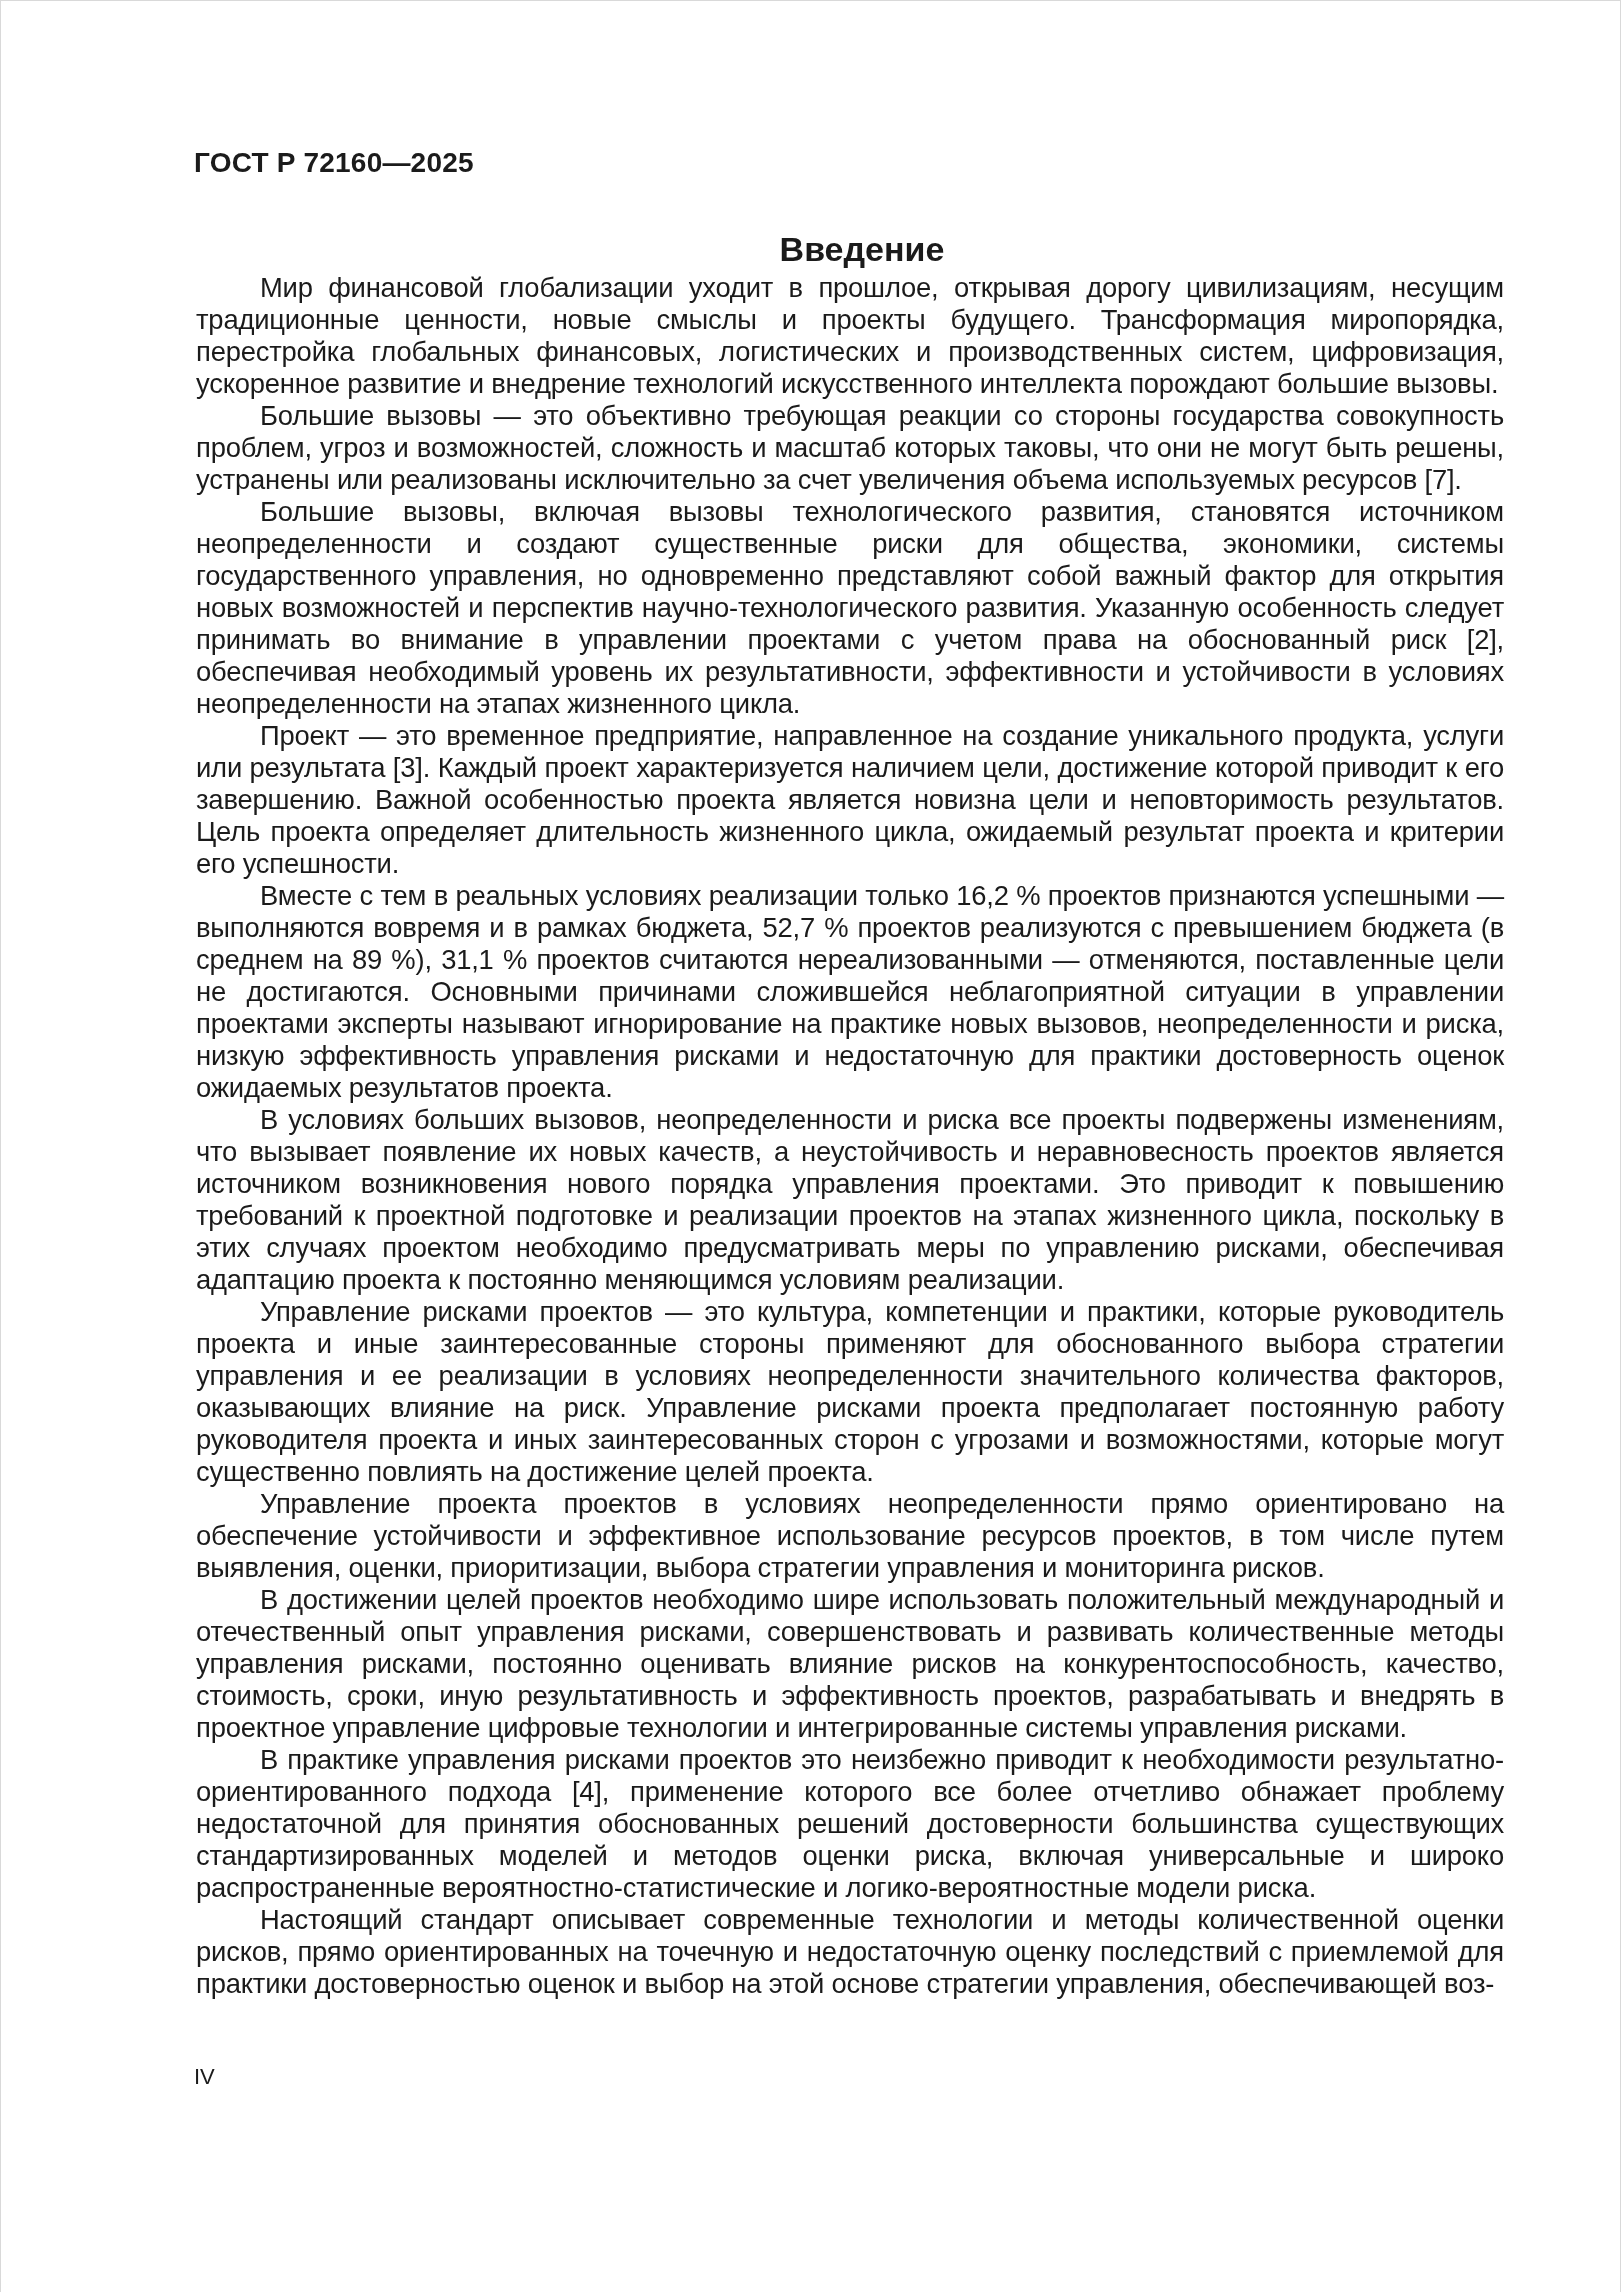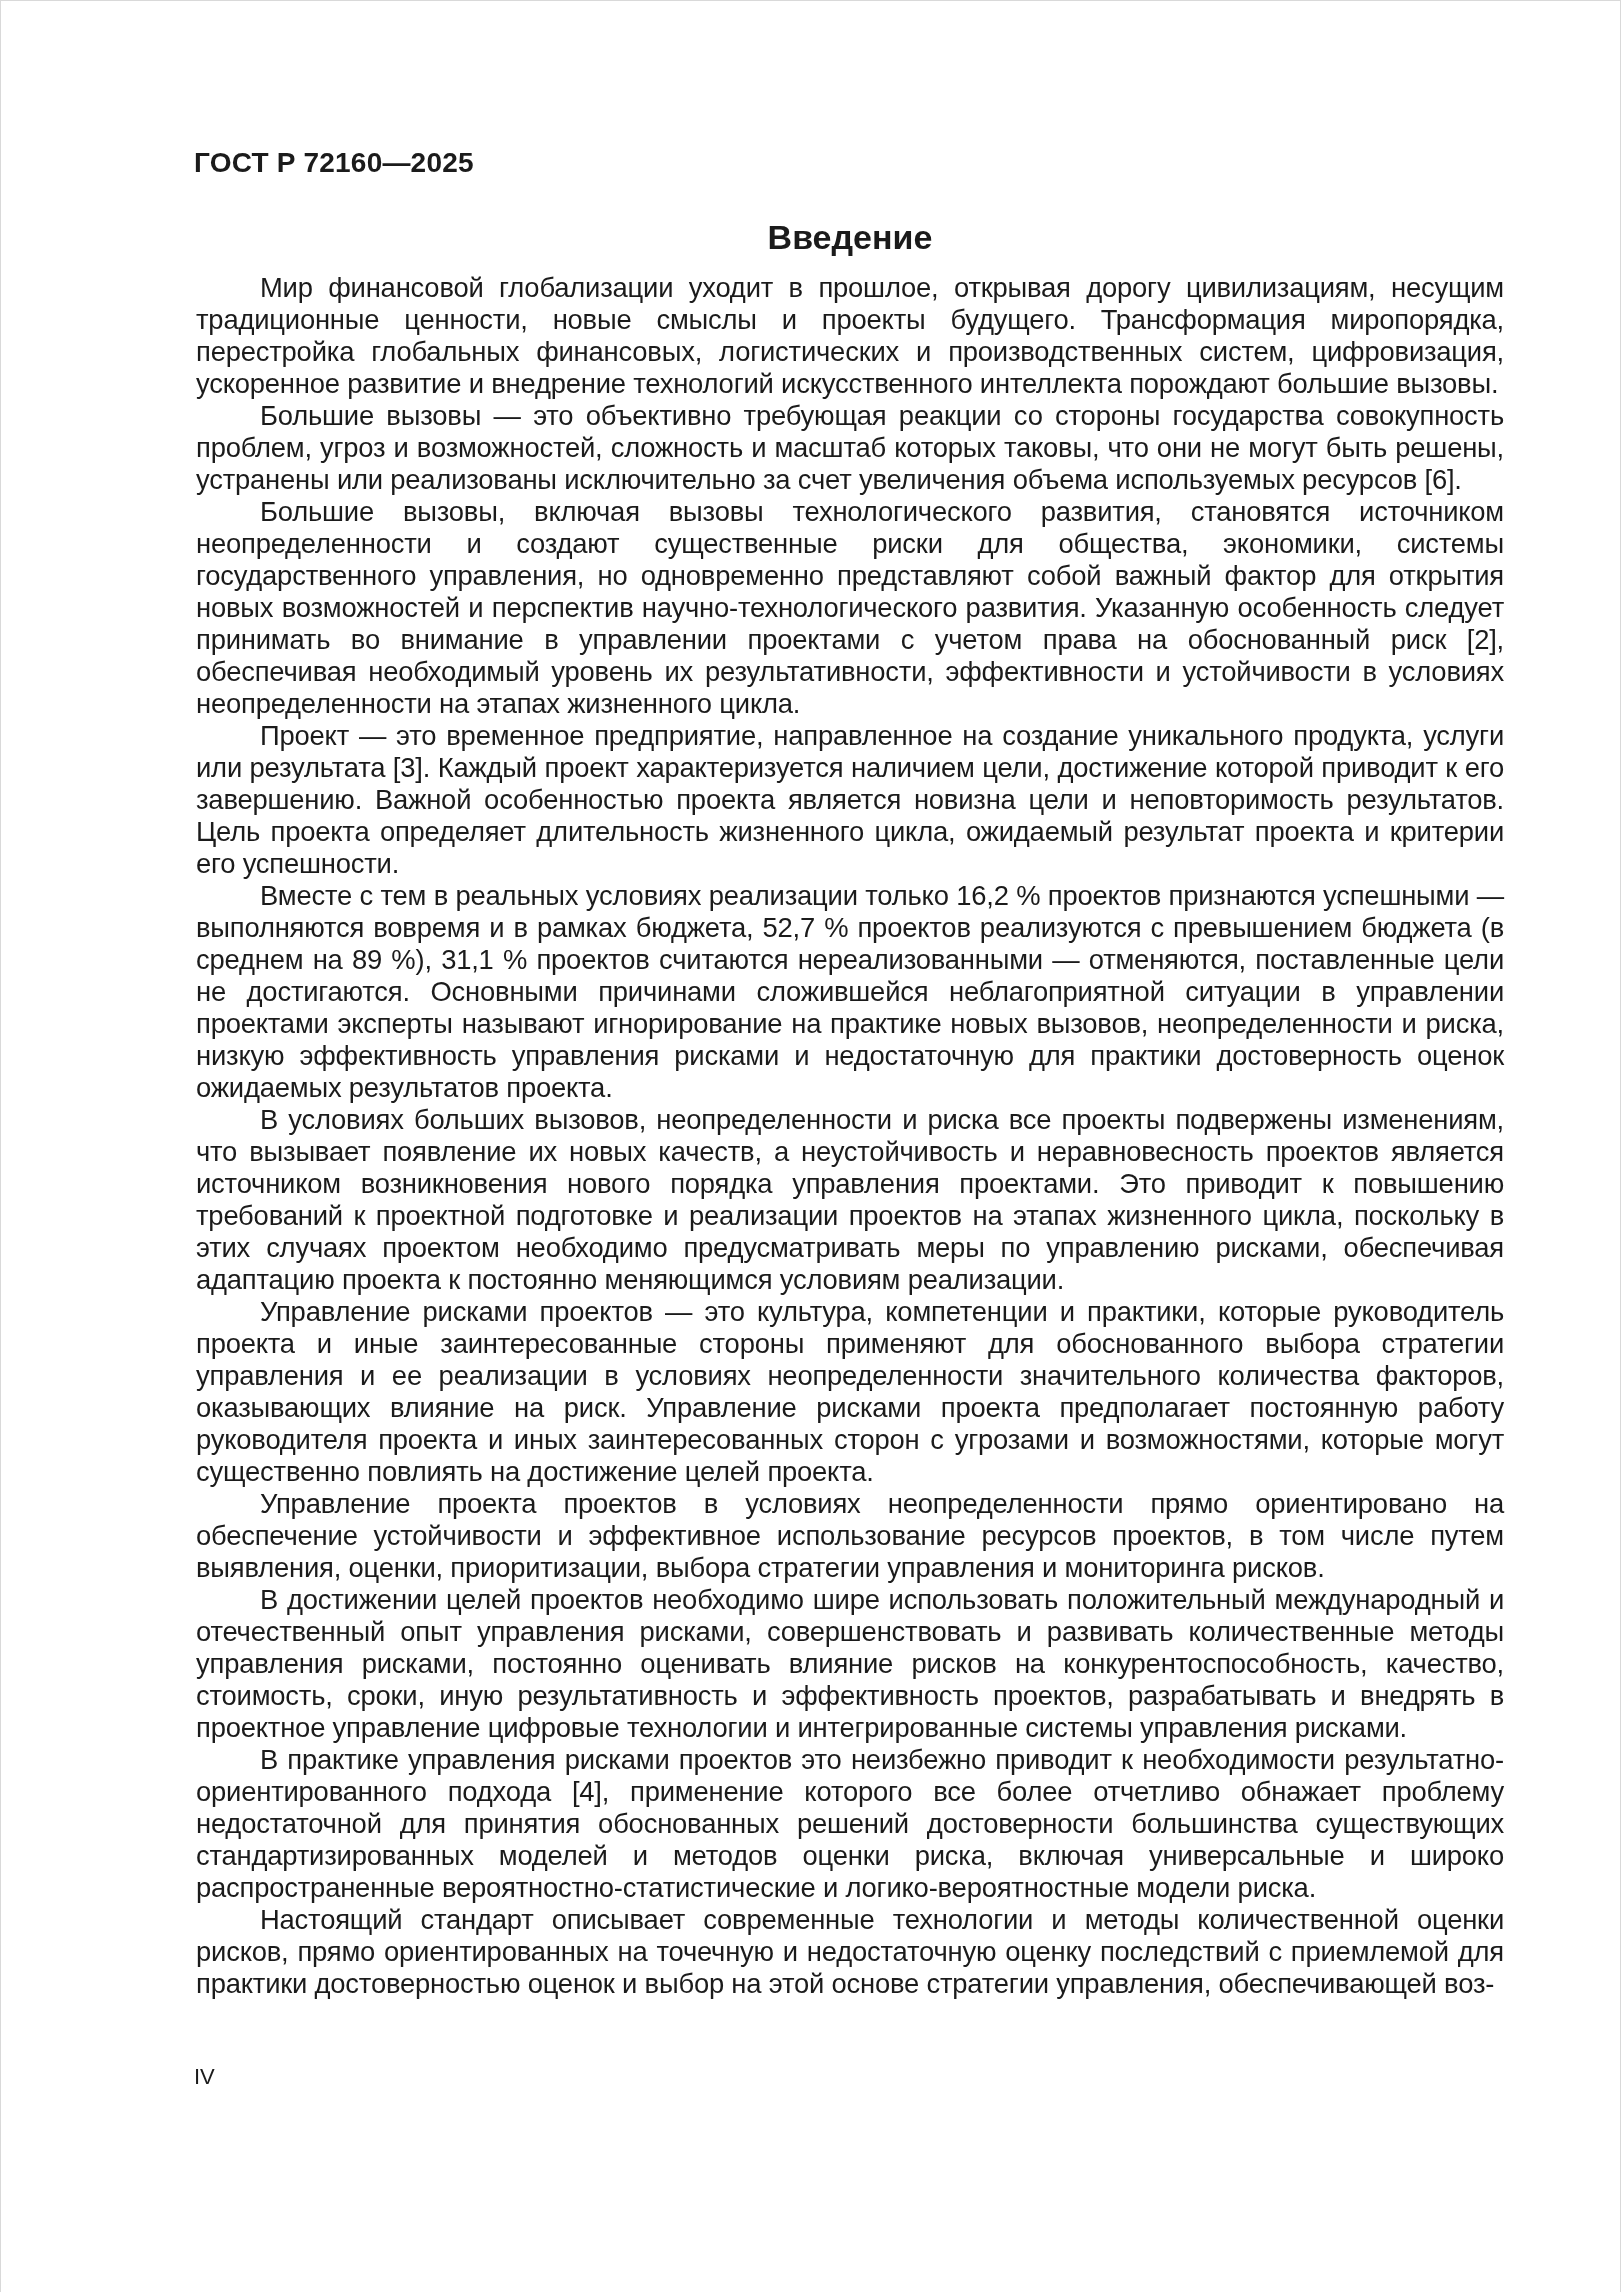--- a/index.html
+++ b/index.html
@@ -23,21 +23,21 @@
     font-size: 28px;
     font-weight: bold;
     letter-spacing: 0.2px;
     white-space: nowrap;
   }
   .doc-title {
     position: absolute;
     left: 196px;
     top: 218px;
     width: 1308px;
-    margin: 0;
+    margin: 12px;
     text-align: center;
     font-size: 34px;
     font-weight: bold;
   }
   .doc-body {
     position: absolute;
     left: 196px;
     top: 272px;
     width: 1308px;
     font-size: 27.4px;
@@ -62,21 +62,21 @@
 </head>
 <body>
 
 <div class="page" style="color: rgb(27, 27, 27);">
   <div class="doc-header">ГОСТ Р 72160—2025</div>
 
   <h1 class="doc-title">Введение</h1>
 
   <div class="doc-body">
       <p>Мир финансовой глобализации уходит в прошлое, открывая дорогу цивилизациям, несущим традиционные ценности, новые смыслы и проекты будущего. Трансформация миропорядка, перестройка глобальных финансовых, логистических и производственных систем, цифровизация, ускоренное развитие и внедрение технологий искусственного интеллекта порождают большие вызовы.</p>
-      <p>Большие вызовы — это объективно требующая реакции со стороны государства совокупность проблем, угроз и возможностей, сложность и масштаб которых таковы, что они не могут быть решены, устранены или реализованы исключительно за счет увеличения объема используемых ресурсов [6].</p>
+      <p>Большие вызовы — это объективно требующая реакции со стороны государства совокупность проблем, угроз и возможностей, сложность и масштаб которых таковы, что они не могут быть решены, устранены или реализованы исключительно за счет увеличения объема используемых ресурсов [7].</p>
       <p>Большие вызовы, включая вызовы технологического развития, становятся источником неопределенности и создают существенные риски для общества, экономики, системы государственного управления, но одновременно представляют собой важный фактор для открытия новых возможностей и перспектив научно-технологического развития. Указанную особенность следует принимать во внимание в управлении проектами с учетом права на обоснованный риск [2], обеспечивая необходимый уровень их результативности, эффективности и устойчивости в условиях неопределенности на этапах жизненного цикла.</p>
       <p>Проект — это временное предприятие, направленное на создание уникального продукта, услуги или результата [3]. Каждый проект характеризуется наличием цели, достижение которой приводит к его завершению. Важной особенностью проекта является новизна цели и неповторимость результатов. Цель проекта определяет длительность жизненного цикла, ожидаемый результат проекта и критерии его успешности.</p>
       <p>Вместе с тем в реальных условиях реализации только 16,2 % проектов признаются успешными — выполняются вовремя и в рамках бюджета, 52,7 % проектов реализуются с превышением бюджета (в среднем на 89 %), 31,1 % проектов считаются нереализованными — отменяются, поставленные цели не достигаются. Основными причинами сложившейся неблагоприятной ситуации в управлении проектами эксперты называют игнорирование на практике новых вызовов, неопределенности и риска, низкую эффективность управления рисками и недостаточную для практики достоверность оценок ожидаемых результатов проекта.</p>
       <p>В условиях больших вызовов, неопределенности и риска все проекты подвержены изменениям, что вызывает появление их новых качеств, а неустойчивость и неравновесность проектов является источником возникновения нового порядка управления проектами. Это приводит к повышению требований к проектной подготовке и реализации проектов на этапах жизненного цикла, поскольку в этих случаях проектом необходимо предусматривать меры по управлению рисками, обеспечивая адаптацию проекта к постоянно меняющимся условиям реализации.</p>
       <p>Управление рисками проектов — это культура, компетенции и практики, которые руководитель проекта и иные заинтересованные стороны применяют для обоснованного выбора стратегии управления и ее реализации в условиях неопределенности значительного количества факторов, оказывающих влияние на риск. Управление рисками проекта предполагает постоянную работу руководителя проекта и иных заинтересованных сторон с угрозами и возможностями, которые могут существенно повлиять на достижение целей проекта.</p>
       <p>Управление проекта проектов в условиях неопределенности прямо ориентировано на обеспечение устойчивости и эффективное использование ресурсов проектов, в том числе путем выявления, оценки, приоритизации, выбора стратегии управления и мониторинга рисков.</p>
       <p>В достижении целей проектов необходимо шире использовать положительный международный и отечественный опыт управления рисками, совершенствовать и развивать количественные методы управления рисками, постоянно оценивать влияние рисков на конкурентоспособность, качество, стоимость, сроки, иную результативность и эффективность проектов, разрабатывать и внедрять в проектное управление цифровые технологии и интегрированные системы управления рисками.</p>
       <p>В практике управления рисками проектов это неизбежно приводит к необходимости результатно-ориентированного подхода [4], применение которого все более отчетливо обнажает проблему недостаточной для принятия обоснованных решений достоверности большинства существующих стандартизированных моделей и методов оценки риска, включая универсальные и широко распространенные вероятностно-статистические и логико-вероятностные модели риска.</p>
       <p>Настоящий стандарт описывает современные технологии и методы количественной оценки рисков, прямо ориентированных на точечную и недостаточную оценку последствий с приемлемой для практики достоверностью оценок и выбор на этой основе стратегии управления, обеспечивающей воз-</p>
     </div>

